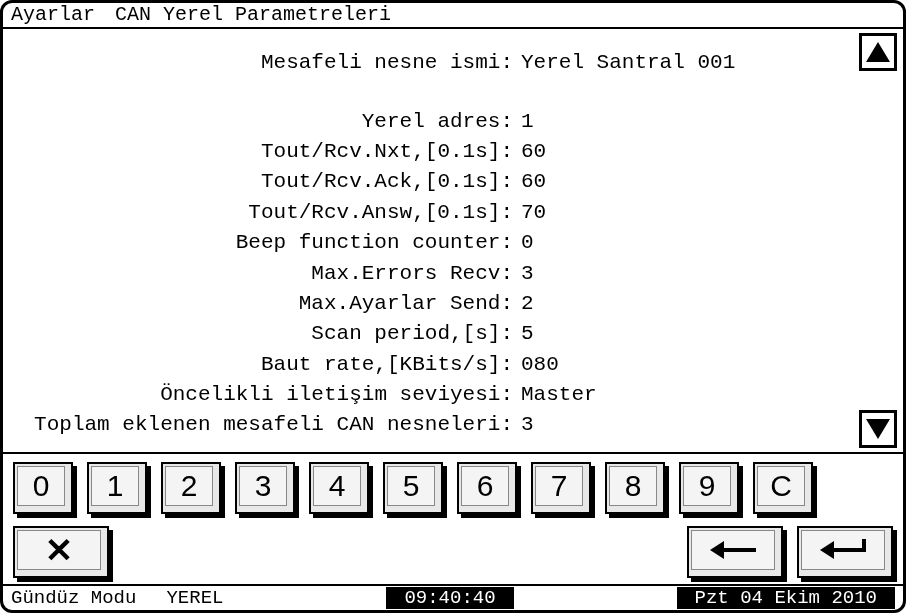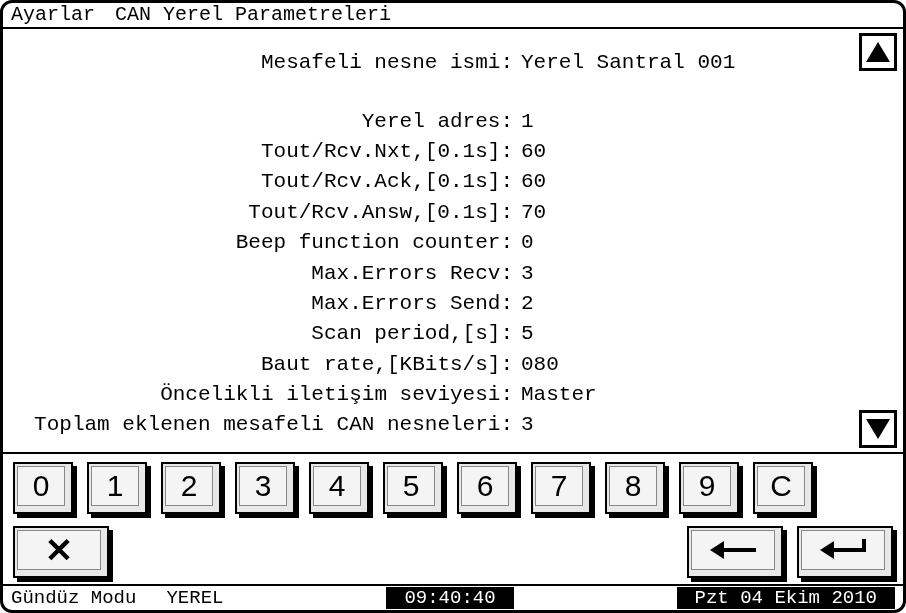--- a/index.html
+++ b/index.html
@@ -190,21 +190,21 @@
         </div>
         <div class="param-row">
           <div class="param-label">Beep function counter:</div>
           <div class="param-value">0</div>
         </div>
         <div class="param-row">
           <div class="param-label">Max.Errors Recv:</div>
           <div class="param-value">3</div>
         </div>
         <div class="param-row">
-          <div class="param-label">Max.Errors Send:</div>
+          <div class="param-label">Max.Ayarlar Send:</div>
           <div class="param-value">2</div>
         </div>
         <div class="param-row">
           <div class="param-label">Scan period,[s]:</div>
           <div class="param-value">5</div>
         </div>
         <div class="param-row">
           <div class="param-label">Baut rate,[KBits/s]:</div>
           <div class="param-value">080</div>
         </div>

